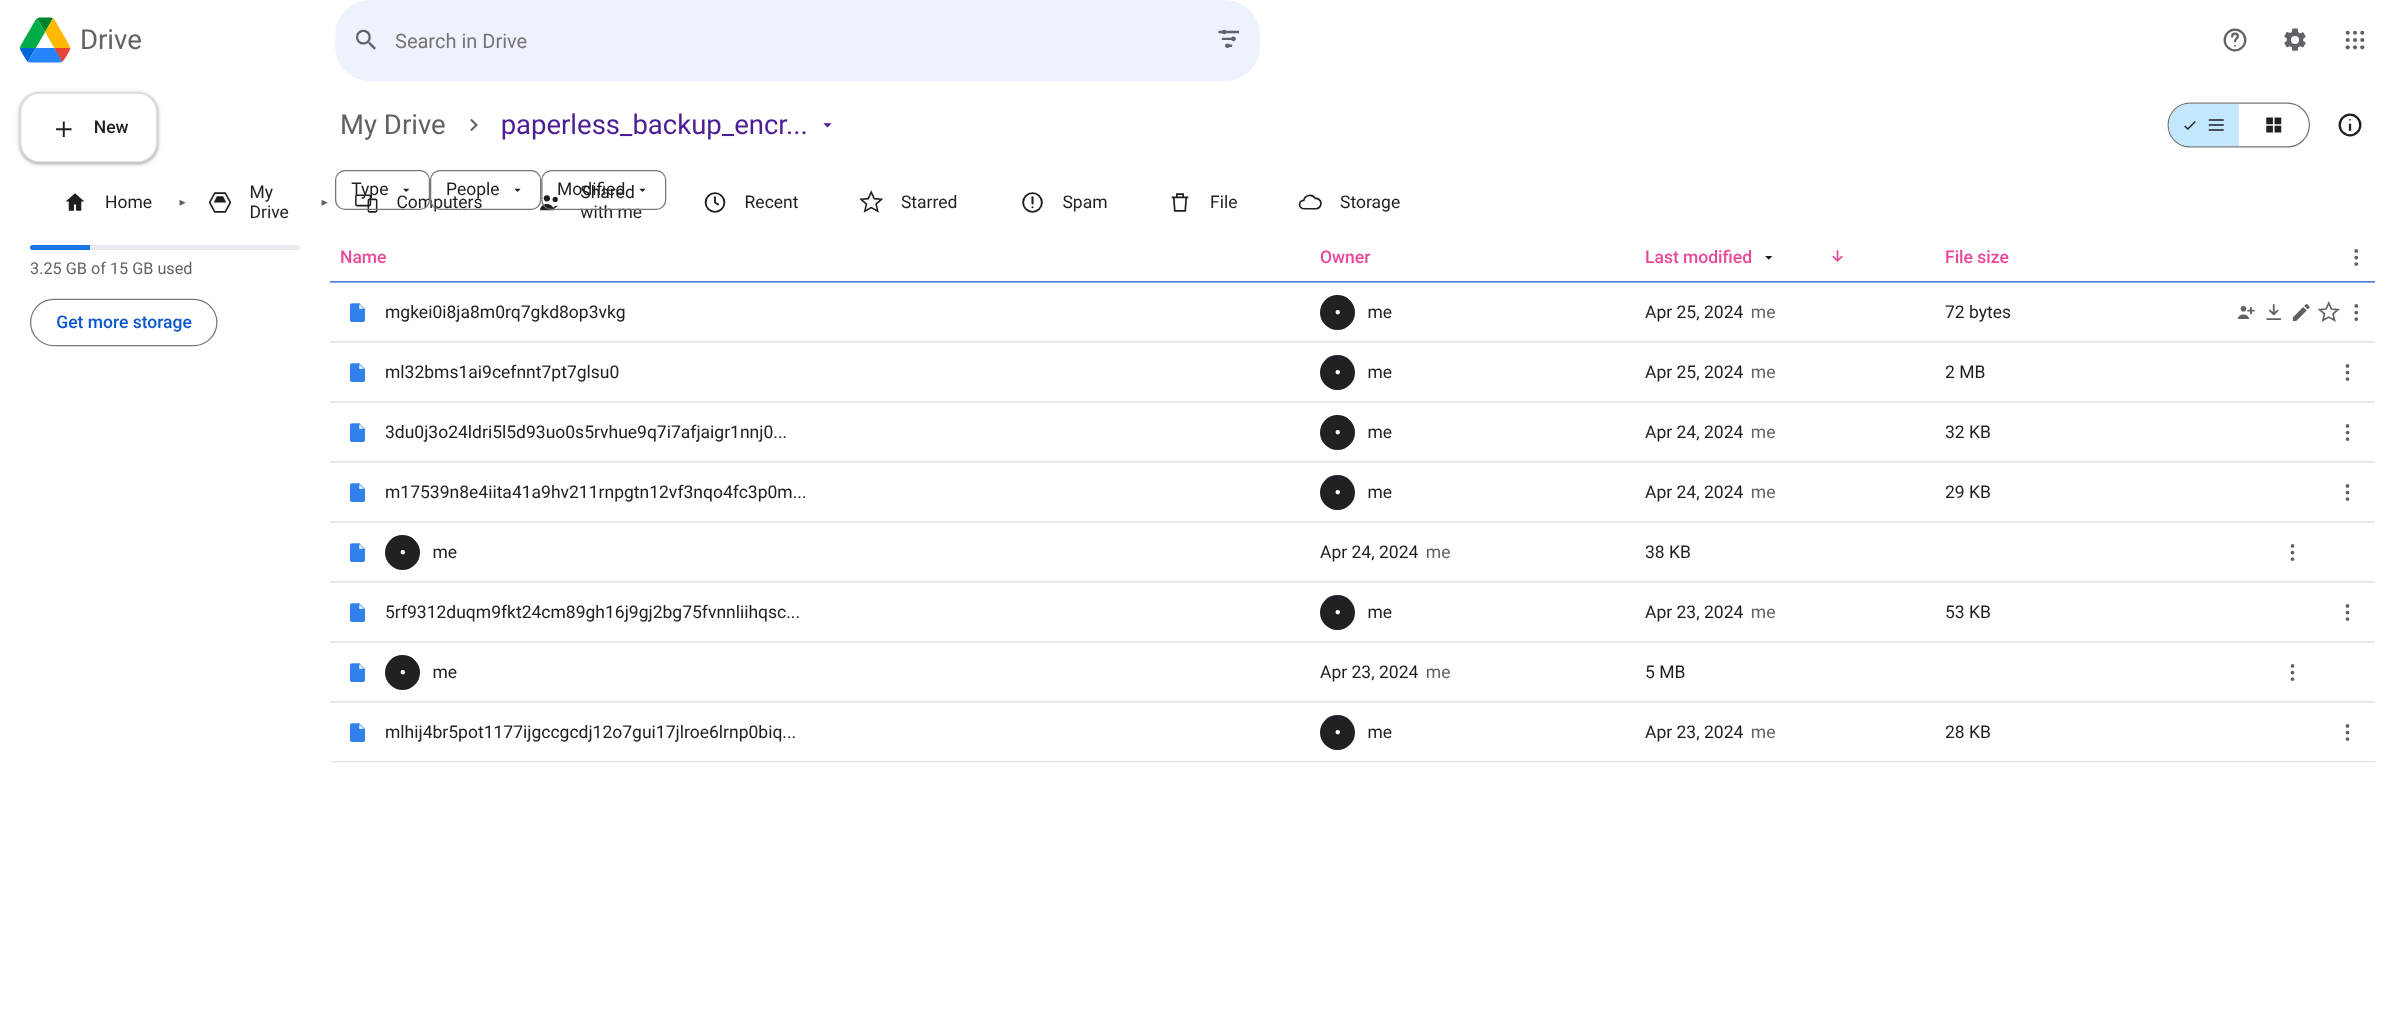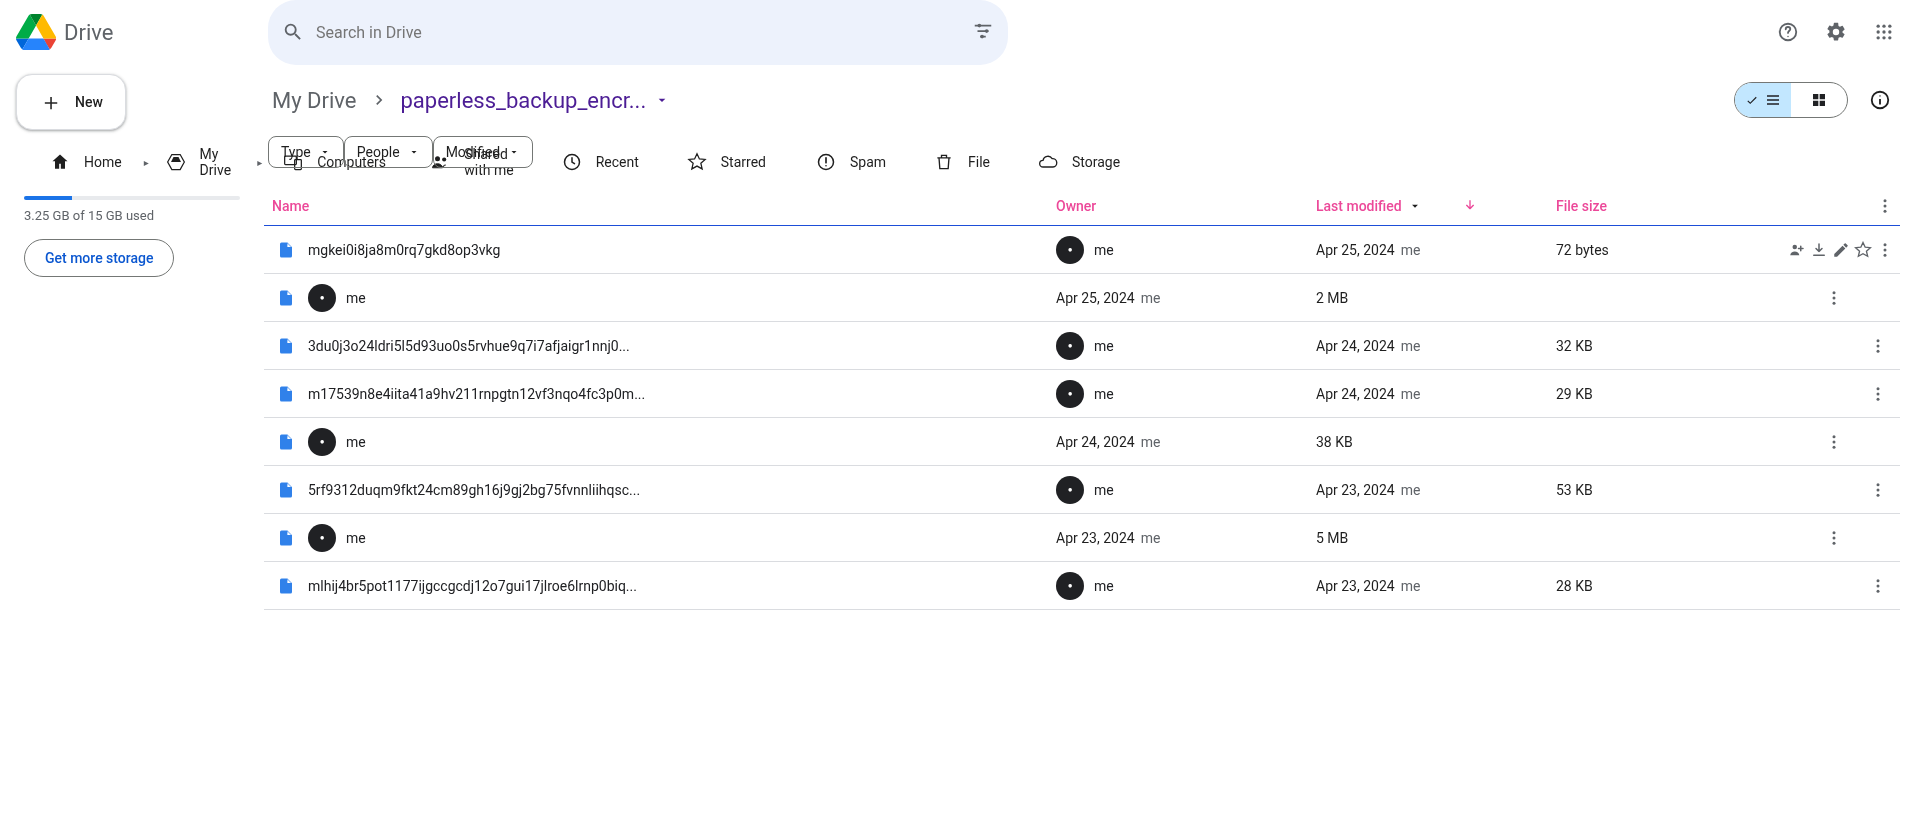--- a/index.html
+++ b/index.html
@@ -384,20 +384,21 @@
               </span>
             </div>
           </div>
           <div class="row">
     <div class="cell-icon">
               <svg width="18" height="18" viewBox="0 0 24 24" fill="#1a73e8">
                 <path d="M14 2H6a2 2 0 00-2 2v16a2 2 0 002 2h12a2 2 0 002-2V8zm0 2l4 4h-4z" opacity=".9"></path>
                 <path d="M14 2v6h6" fill="#fff" opacity=".5"></path>
               </svg>
             </div>
+    <div class="cell-name">ml32bms1ai9cefnnt7pt7glsu0</div>
     <div class="cell-owner">
               <span class="avatar">●</span>
               <span>me</span>
             </div>
     <div class="cell-mod">
               <span>Apr 25, 2024</span>
               <span class="mod-by">me</span>
             </div>
     <div class="cell-size">2 MB</div>
     <div class="cell-actions">

